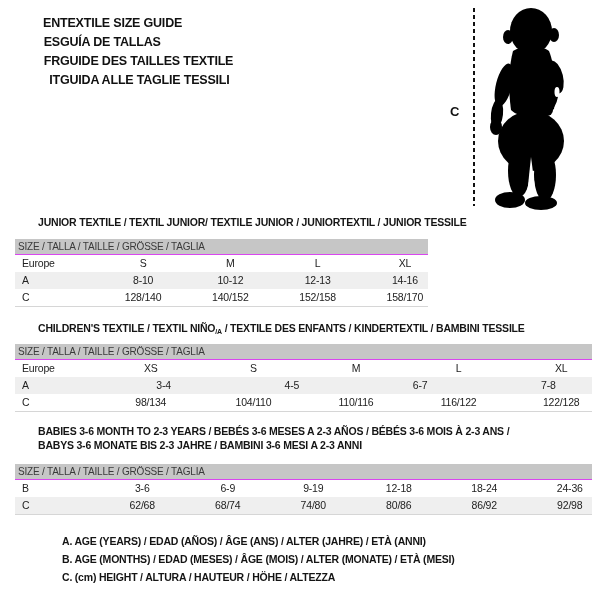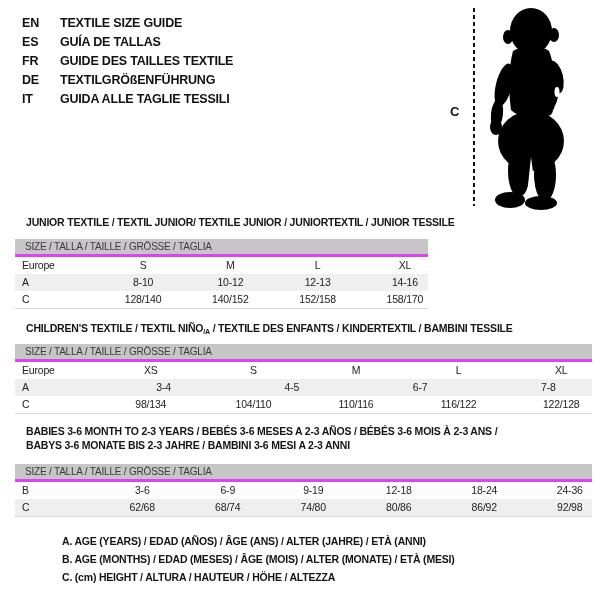--- a/index.html
+++ b/index.html
@@ -5,48 +5,48 @@
   html,body{margin:0;padding:0;}
   body{
     width:600px;height:600px;position:relative;background:#ffffff;
     font-family:"Liberation Sans","DejaVu Sans",sans-serif;
     color:#1a1a1a;overflow:hidden;
     -webkit-font-smoothing:antialiased;
   }
   .abs{position:absolute;}
 
   
-  .lang-list{left:22px;top:14px;}
+  .lang-list{left:22px;top:14px;text-align:right;}
   .lang-row{display:flex;height:19px;line-height:19px;font-weight:bold;font-size:12.5px;letter-spacing:-0.2px;color:#111;}
   .lang-code{width:38px;}
   .lang-title{white-space:nowrap;}
 
   
   .measure-line{
     left:473px;top:8px;width:2px;height:198px;
     background:repeating-linear-gradient(to bottom,#111 0 4px,transparent 4px 7px);
   }
   .measure-label{left:450px;top:104px;font-weight:bold;font-size:13px;color:#111;}
   .figure-svg{left:486px;top:5px;}
 
   
   .section-title{
-    left:26px;font-weight:bold;font-size:10.5px;letter-spacing:-0.2px;
+    left:38px;font-weight:bold;font-size:10.5px;letter-spacing:-0.2px;
     color:#151515;white-space:nowrap;line-height:14px;
   }
   .subscript{font-size:7px;vertical-align:-2px;}
 
   
   .size-table{left:15px;background:#fff;}
   .tbl-1{width:413px;}
   .tbl-wide{width:577px;}
   .size-bar{
     height:15px;line-height:15px;background:#c6c6c6;color:#3a3a3a;
-    font-size:10px;padding-left:10px;letter-spacing:-0.2px;
-    border-bottom:3px solid #d946ef;
+    font-size:10px;padding-left:3px;letter-spacing:-0.2px;
+    border-bottom:1px solid #d946ef;
   }
   .t-row{display:flex;height:17px;line-height:17px;font-size:10.5px;color:#222;letter-spacing:-0.2px;gap:41px;}
   .t-row.stripe{background:#efefef;}
   .t-row.last{border-bottom:1px solid #d6d6d6;}
   .t-label{width:64px;padding-left:7px;box-sizing:border-box;text-align:left;}
   .t-cell{flex:1;text-align:center;}
 
   
   .footnotes{left:22px;top:532px;margin-left:40px;}
   .foot-line{height:18px;line-height:18px;font-weight:bold;font-size:10.5px;letter-spacing:-0.2px;color:#141414;white-space:nowrap;}
@@ -59,24 +59,20 @@
     <span class="lang-code">EN</span>
     <span class="lang-title">TEXTILE SIZE GUIDE</span>
   </div>
   <div class="lang-row">
     <span class="lang-code">ES</span>
     <span class="lang-title">GUÍA DE TALLAS</span>
   </div>
   <div class="lang-row">
     <span class="lang-code">FR</span>
     <span class="lang-title">GUIDE DES TAILLES TEXTILE</span>
-  </div>
-  <div class="lang-row">
-    <span class="lang-code">DE</span>
-    <span class="lang-title">TEXTILGRÖßENFÜHRUNG</span>
   </div>
   <div class="lang-row">
     <span class="lang-code">IT</span>
     <span class="lang-title">GUIDA ALLE TAGLIE TESSILI</span>
   </div>
 </div>
 
 <div class="abs measure-line"></div>
 <div class="abs measure-label">C</div>
 <svg class="abs figure-svg" width="88" height="206" viewBox="0 0 88 206" xmlns="http://www.w3.org/2000/svg">

